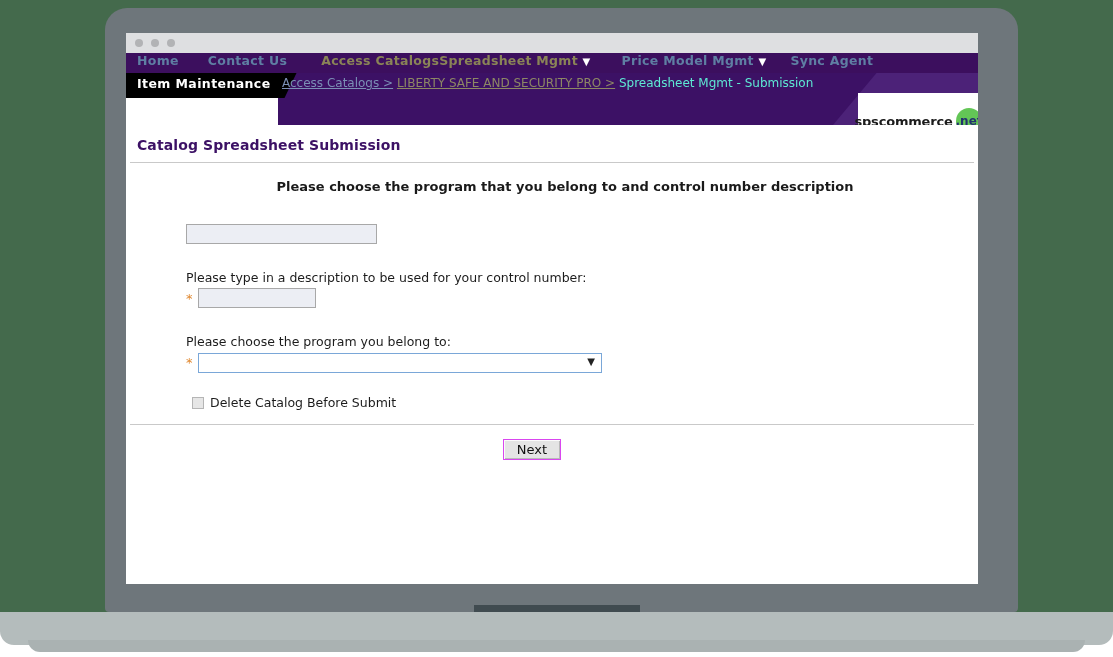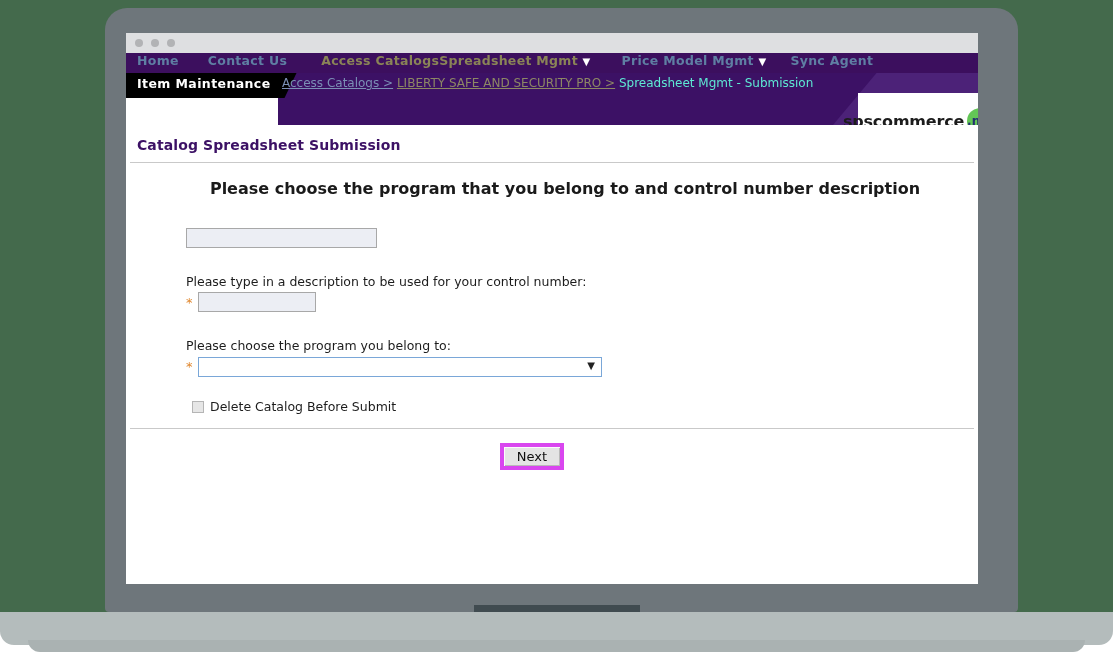--- a/index.html
+++ b/index.html
@@ -179,21 +179,21 @@
     top: 20px;
     width: 120px;
     height: 56px;
     background: #ffffff;
     z-index: 5;
     display: flex;
     align-items: center;
     justify-content: center;
   }
   #logo-text {
-    font-size: 16px;
+    font-size: 13px;
     font-weight: bold;
     color: #1c1c1c;
     letter-spacing: -.2px;
   }
   #logo-badge {
     display: inline-block;
     width: 26px;
     height: 26px;
     border-radius: 50%;
     background: #63c656;
@@ -220,21 +220,21 @@
     padding: 12px 0 9px 11px;
     letter-spacing: .1px;
   }
   .hr {
     height: 1px;
     background: #c9c9c9;
     margin: 0 4px 0 4px;
   }
   #subtitle {
     text-align: center;
-    font-size: 16px;
+    font-size: 13px;
     font-weight: bold;
     color: #1a1a1a;
     padding: 16px 0 0 26px;
   }
 
   #form {
     padding: 30px 0 0 60px;
   }
   .field-block { margin-bottom: 18px; }
   .field-label {
@@ -319,21 +319,21 @@
   #button-row {
     text-align: center;
     padding-top: 14px;
     padding-right: 40px;
   }
   #next-button {
     font-family: "DejaVu Sans", sans-serif;
     font-size: 13px;
     color: #0f0f0f;
     background: #e4e4e4;
-    border: 4px solid #d946ef;
+    border: 1px solid #d946ef;
     box-shadow: inset 1px 1px 0 #fbfbfb, inset -1px -1px 0 #b9b9b9;
     padding: 2px 13px;
     cursor: pointer;
   }
 </style>
 </head>
 <body>
 
 <div id="scene">
 

